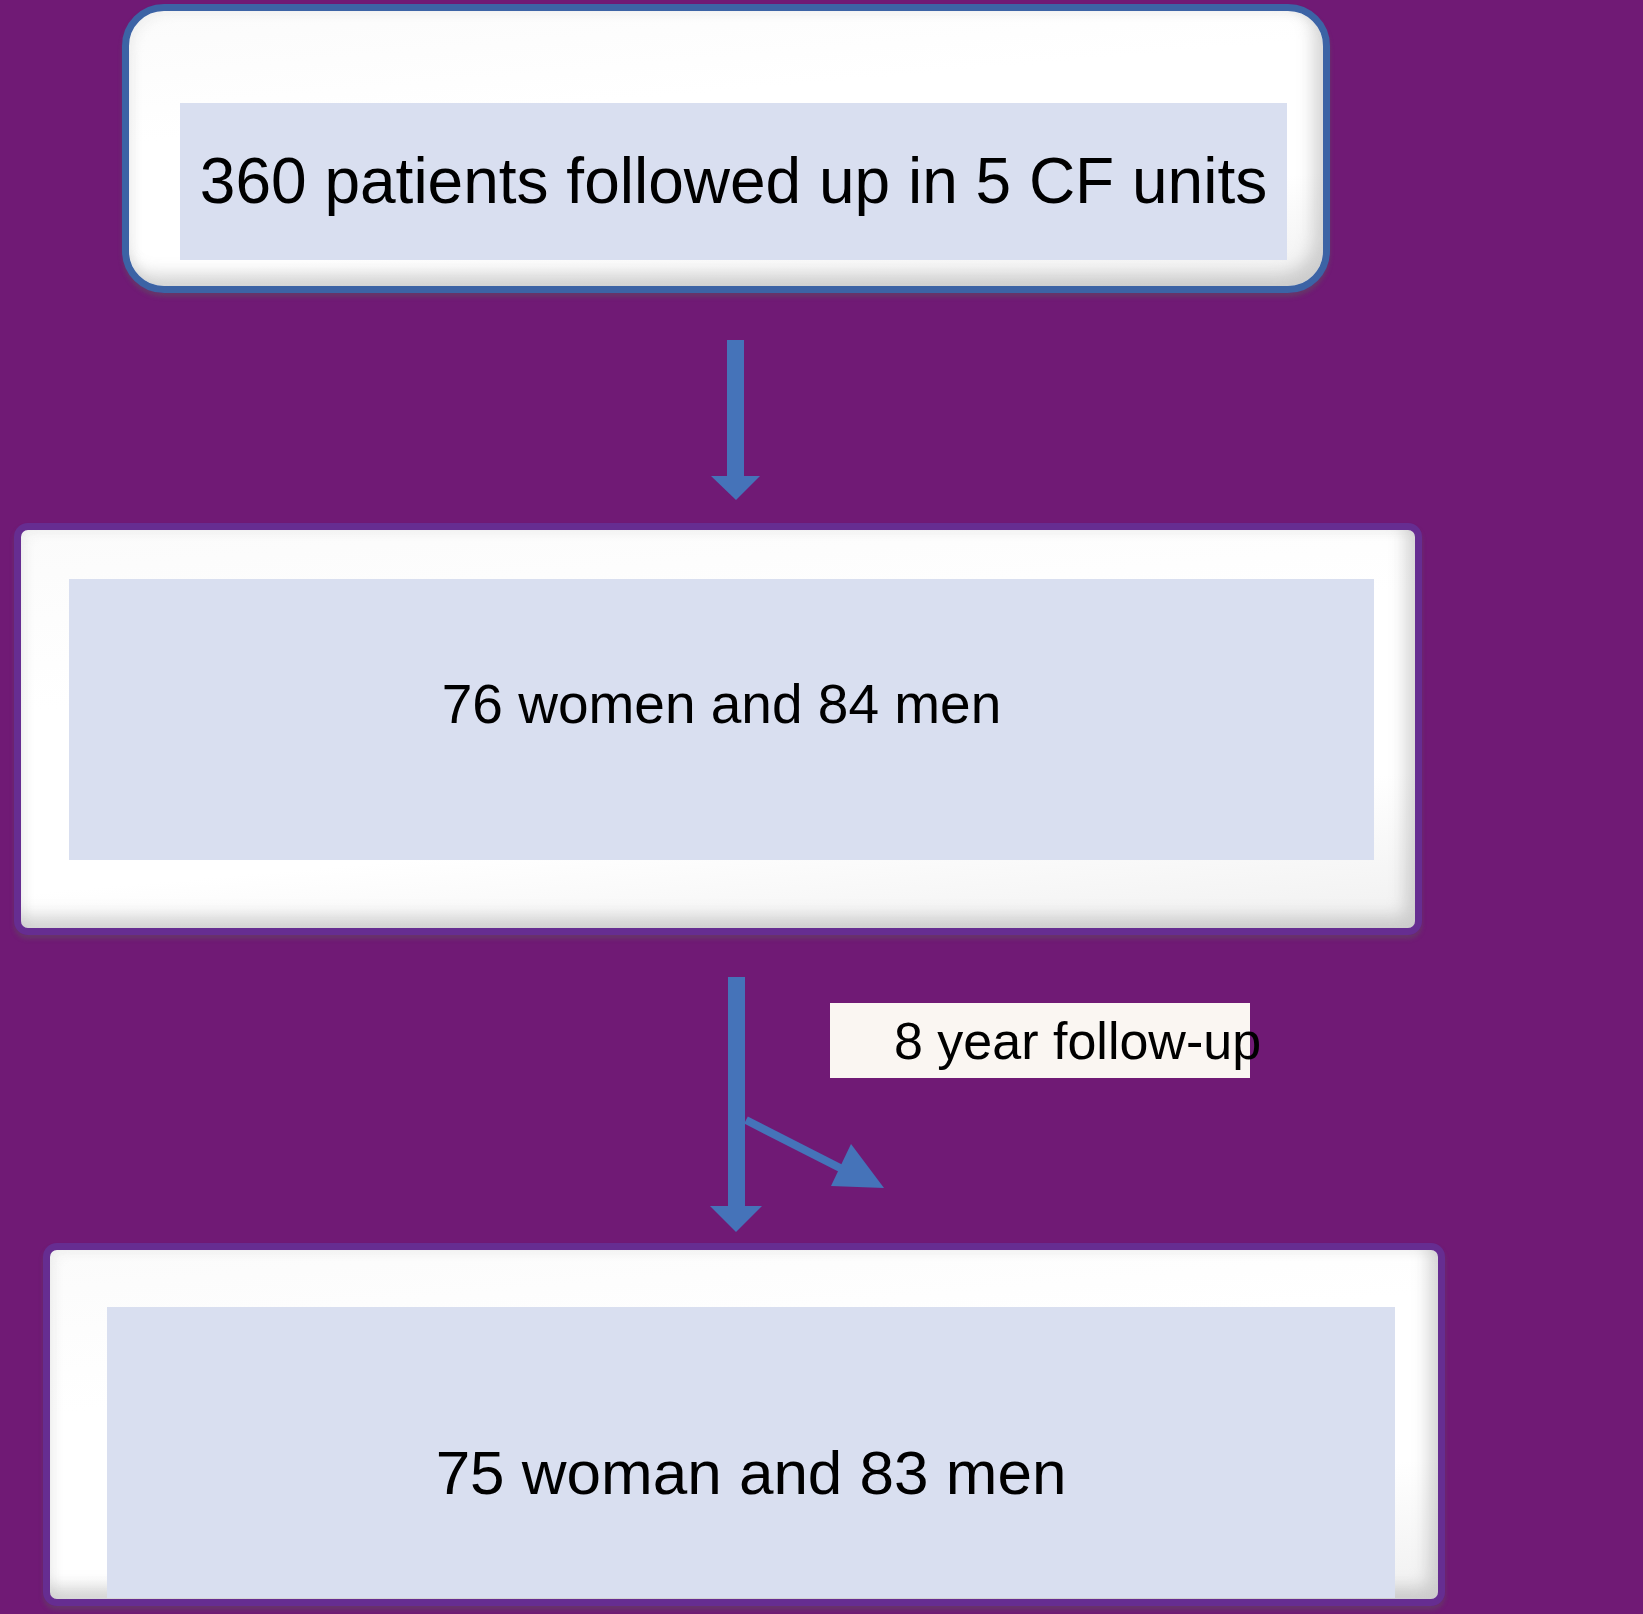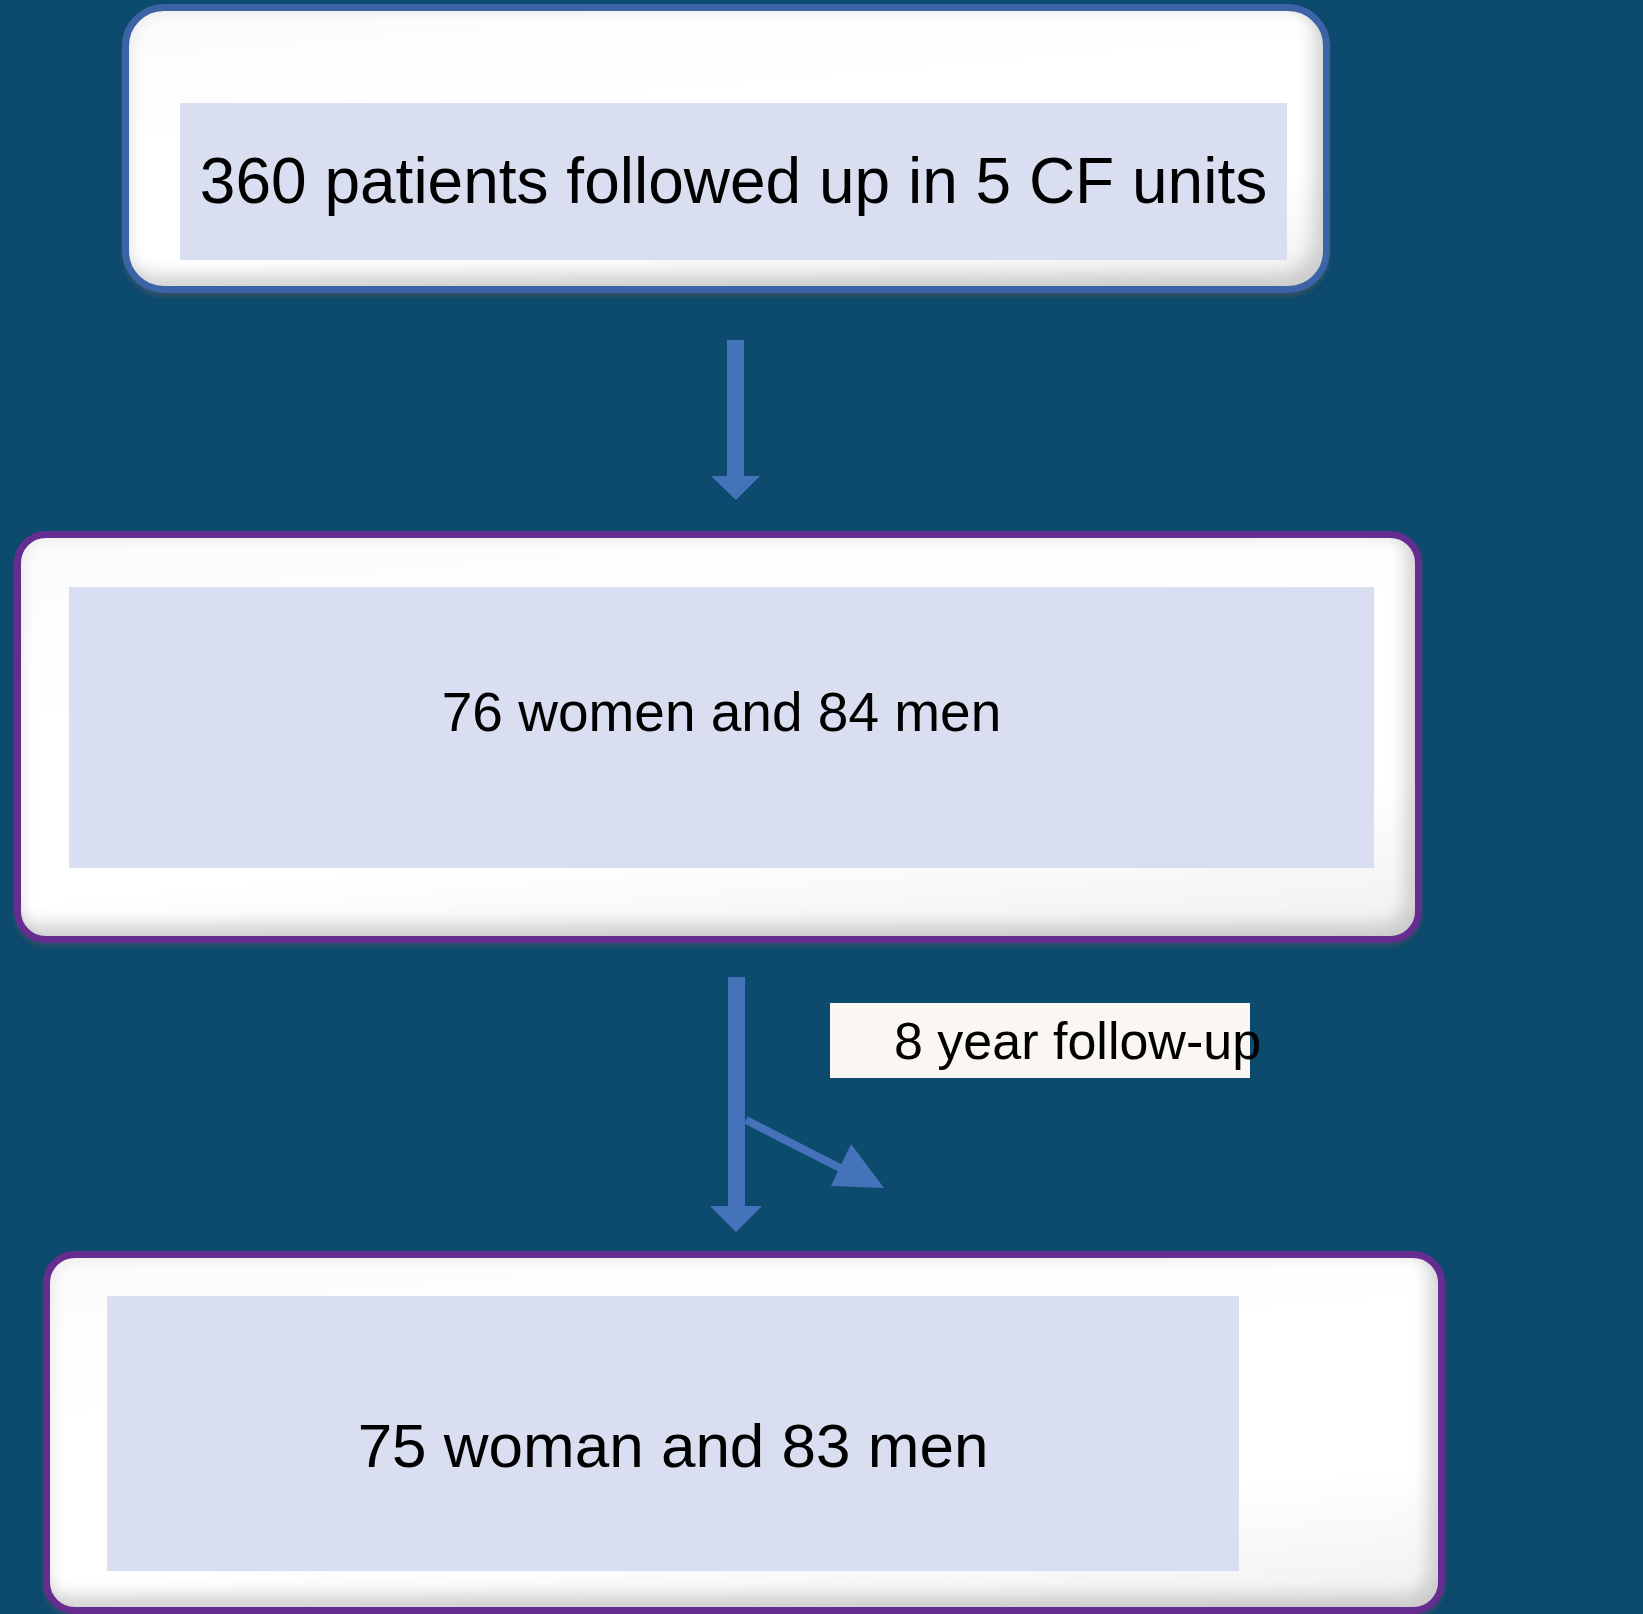--- a/index.html
+++ b/index.html
@@ -1,59 +1,58 @@
 <!DOCTYPE html>
 <html><head>
 <meta charset="utf-8">
 <style>
   html, body { margin: 0; padding: 0; background: #ffffff; }
   #canvas {
     position: relative;
     width: 1643px;
     height: 1614px;
-    background: #0c4a6e;
+    background: #701a75;
     overflow: hidden;
     font-family: "Liberation Sans", sans-serif;
     color: #000000;
   }
   .flow-box {
     position: absolute;
     background: linear-gradient(175deg, #fbfbfb 0%, #ffffff 35%, #ffffff 70%, #f0f0f0 100%);
     box-sizing: border-box;
   }
   .box-blue {
     border: 7px solid #3c63a5;
     border-radius: 42px;
     box-shadow: 0 4px 4px rgba(90,90,90,0.45),
                 inset -10px -12px 16px rgba(110,110,110,0.28),
                 inset 6px 4px 10px rgba(235,235,235,0.6);
   }
   .box-purple {
     border: 7px solid #662d91;
-    border-radius: 32px;
+    border-radius: 14px;
     box-shadow: 0 4px 4px rgba(90,90,90,0.4),
                 inset -10px -12px 16px rgba(110,110,110,0.28),
                 inset 6px 4px 10px rgba(235,235,235,0.6);
-    margin-top: 8px;
   }
   .inner-panel {
     position: absolute;
     background: #d9dff0;
     display: flex;
     flex-direction: column;
     align-items: center;
     justify-content: center;
     text-align: center;
   }
   .box-text { color: #000000; letter-spacing: 0px; }
   #panel-1 { left: 51px; top: 92px;  width: 1107px; height: 157px; }
   #panel-1 .box-text { font-size: 64px; line-height: 1.1; }
   #panel-2 { left: 48px; top: 49px;  width: 1305px; height: 251px; padding-bottom: 30px; }
   #panel-2 .box-text { font-size: 55px; line-height: 1.18; }
-  #panel-3 { left: 57px; top: 38px;  width: 1132px; height: 250px; padding-top: 25px; }
+  #panel-3 { left: 57px; top: 57px;  width: 1288px; height: 250px; padding-top: 41px; }
   #panel-3 .box-text { font-size: 62px; line-height: 1.1; }
 
   #box-1 { left: 122px; top: 4px;    width: 1208px; height: 289px; }
   #box-2 { left: 14px;  top: 523px;  width: 1408px; height: 412px; }
   #box-3 { left: 43px;  top: 1243px; width: 1402px; height: 363px; }
 
   .annotation {
     position: absolute;
     background: #faf6f2;
     display: flex;

